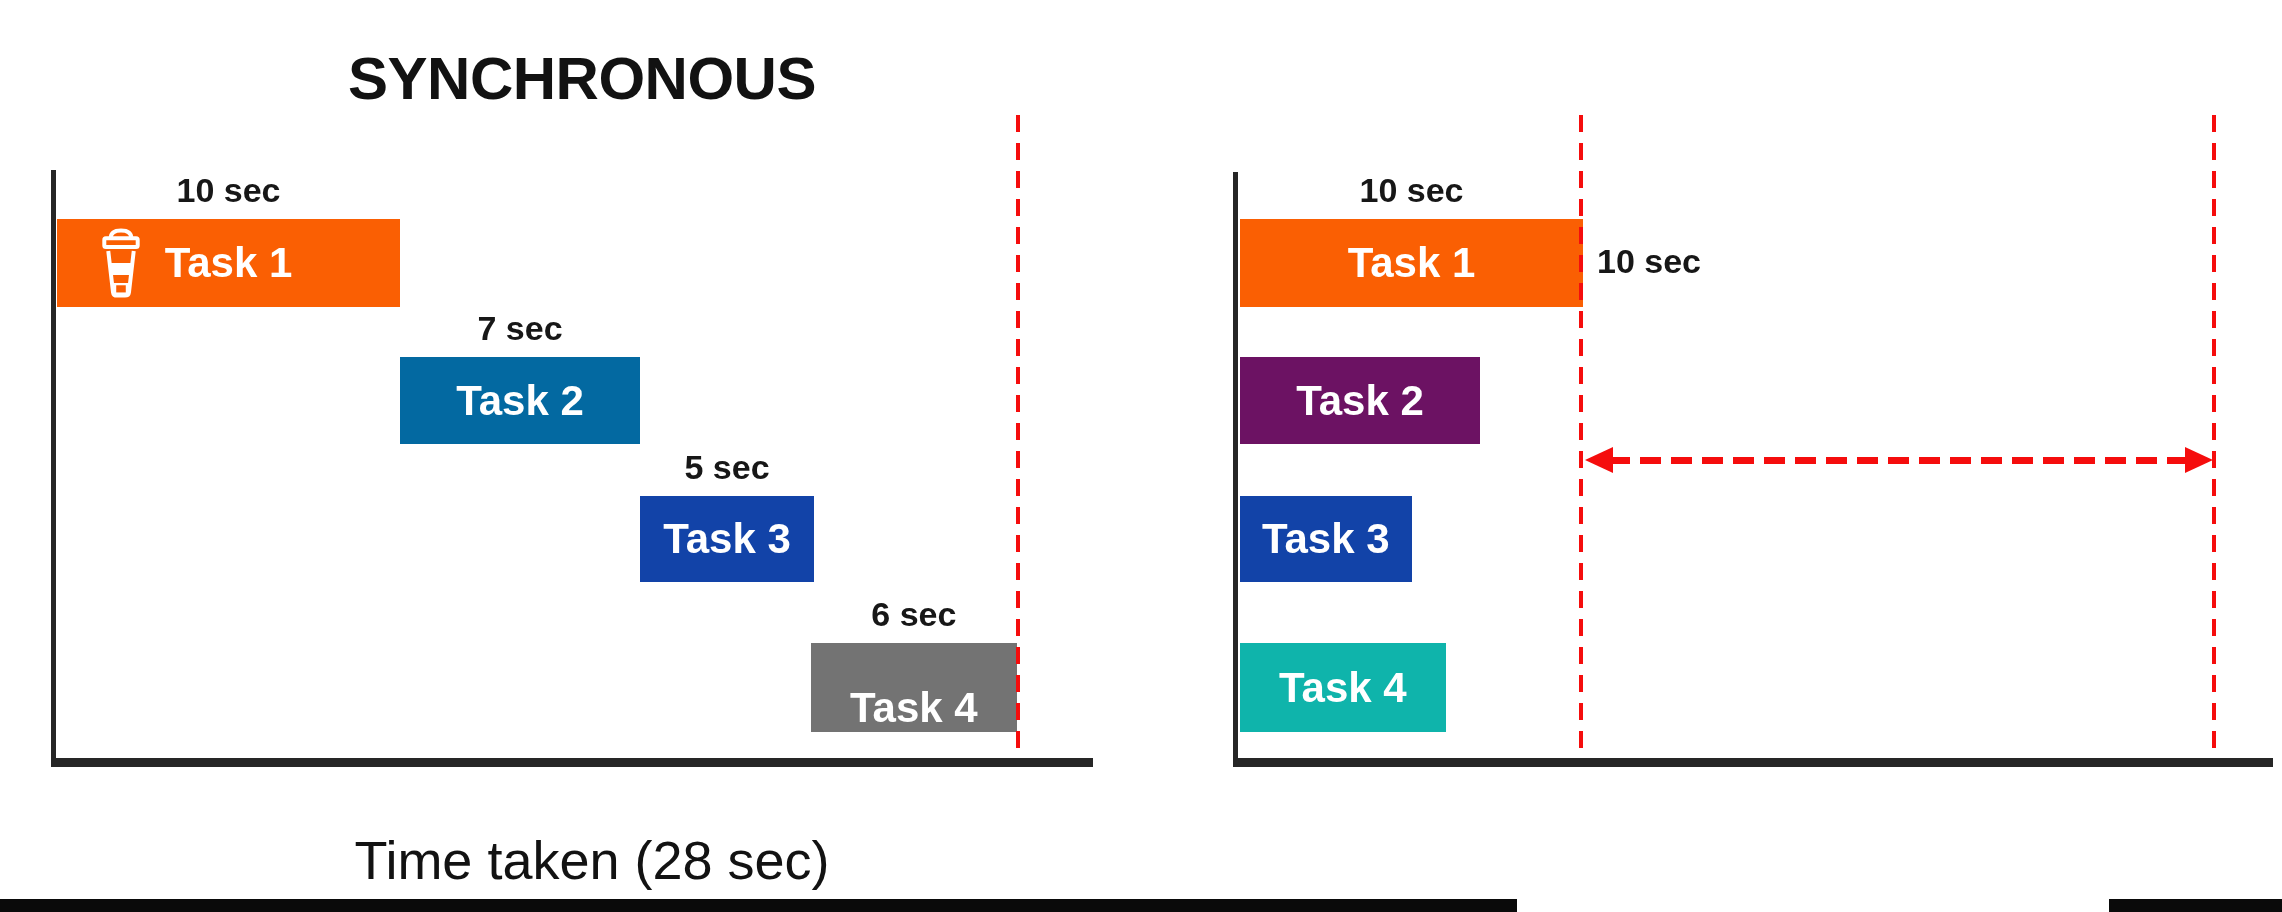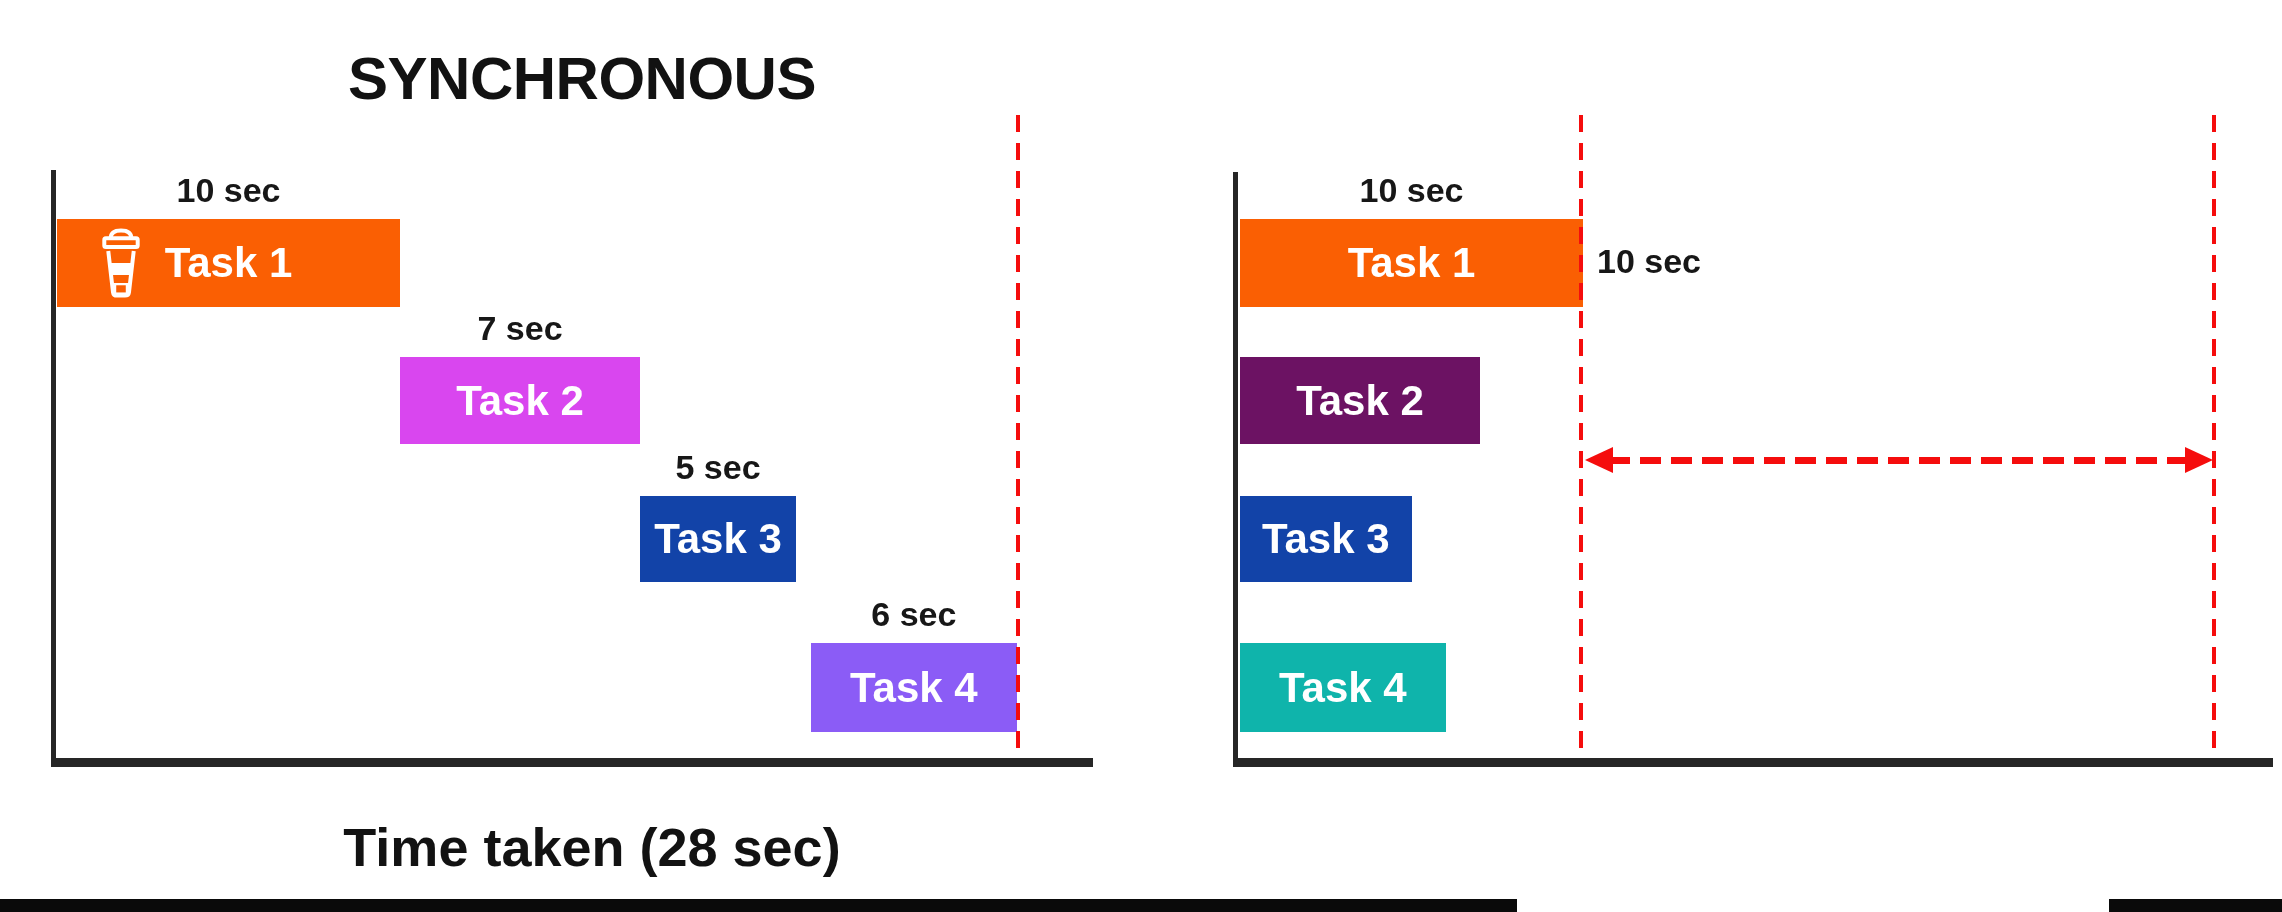--- a/index.html
+++ b/index.html
@@ -22,21 +22,21 @@
     font-size:34px;font-weight:600;color:#171717;white-space:nowrap;
   }
   .vdash{
     width:4px;
     background:repeating-linear-gradient(to bottom,var(--red) 0 17px,transparent 17px 28px);
   }
   .marker-label{
     font-size:34px;font-weight:600;color:#171717;white-space:nowrap;
   }
   .time-label{
-    font-size:54px;font-weight:700;color:#121212;text-align:center;width:800px;white-space:nowrap;
+    font-size:54px;font-weight:400;color:#121212;text-align:center;width:800px;white-space:nowrap;margin-top:13px;
   }
   .harrow-dash{
     position:absolute;left:24px;right:24px;top:4px;height:7px;
     background:repeating-linear-gradient(to right,var(--red) 0 21px,transparent 21px 31px);
   }
   .harrow-head{position:absolute;top:-6px;width:0;height:0;border-top:13px solid transparent;border-bottom:13px solid transparent;}
   .harrow-head.left{left:0;border-right:28px solid var(--red);}
   .harrow-head.right{right:0;border-left:28px solid var(--red);}
   .coffee{position:absolute;left:38px;top:9px;height:70px;width:52px;}
   .bottom-bar{background:#0a0a0a;}
@@ -57,31 +57,31 @@
       <path d="M17 13 Q17 3 30 3 Q43 3 43 13" fill="none" stroke="#fff" stroke-width="5"></path>
       <rect x="9" y="13" width="42" height="11" rx="2" fill="none" stroke="#fff" stroke-width="5"></rect>
       <path d="M14 29 L20 81 Q20.5 85 25 85 L35 85 Q39.5 85 40 81 L46 29" fill="none" stroke="#fff" stroke-width="5"></path>
       <polygon points="15,44 45,44 43,59 17,59" fill="#fff"></polygon>
       <path d="M19 69 L41 69 L40 81 Q39.5 85 35 85 L25 85 Q20.5 85 20 81 Z" fill="#fff"></path>
       <rect x="24" y="72" width="12" height="9" fill="#FA5F03"></rect>
     </svg>
     <span>Task 1</span>
   </div>
 
-  <div class="bar" style="left: 400px; top: 357px; height: 87px; background-color: #d946ef; width: 240.1px;">
+  <div class="bar" style="left: 400px; top: 357px; height: 87px; background-color: #0369a1; width: 240.1px;">
     <span class="sec-label">7 sec</span>
     <span>Task 2</span>
   </div>
 
-  <div class="bar" style="left: 640px; top: 496px; height: 86px; background-color: rgb(18, 67, 168); width: 156px;">
+  <div class="bar" style="left: 640px; top: 496px; height: 86px; background-color: rgb(18, 67, 168); width: 174px;">
     <span class="sec-label">5 sec</span>
     <span>Task 3</span>
   </div>
 
-  <div class="bar" style="left: 811px; top: 643px; height: 89px; background-color: #8b5cf6; width: 205.8px;">
+  <div class="bar" style="left: 811px; top: 643px; height: 89px; background-color: #737373; width: 205.8px; align-items: flex-end;">
     <span class="sec-label">6 sec</span>
     <span>Task 4</span>
   </div>
 
   <div class="abs vdash" style="left:1016px;top:115px;height:644px;"></div>
 
   <div class="abs time-label" style="left:192px;top:816px;">Time taken (28 sec)</div>
 
 
   <div class="abs axis" style="left:1233px;top:172px;width:5px;height:595px;"></div>

